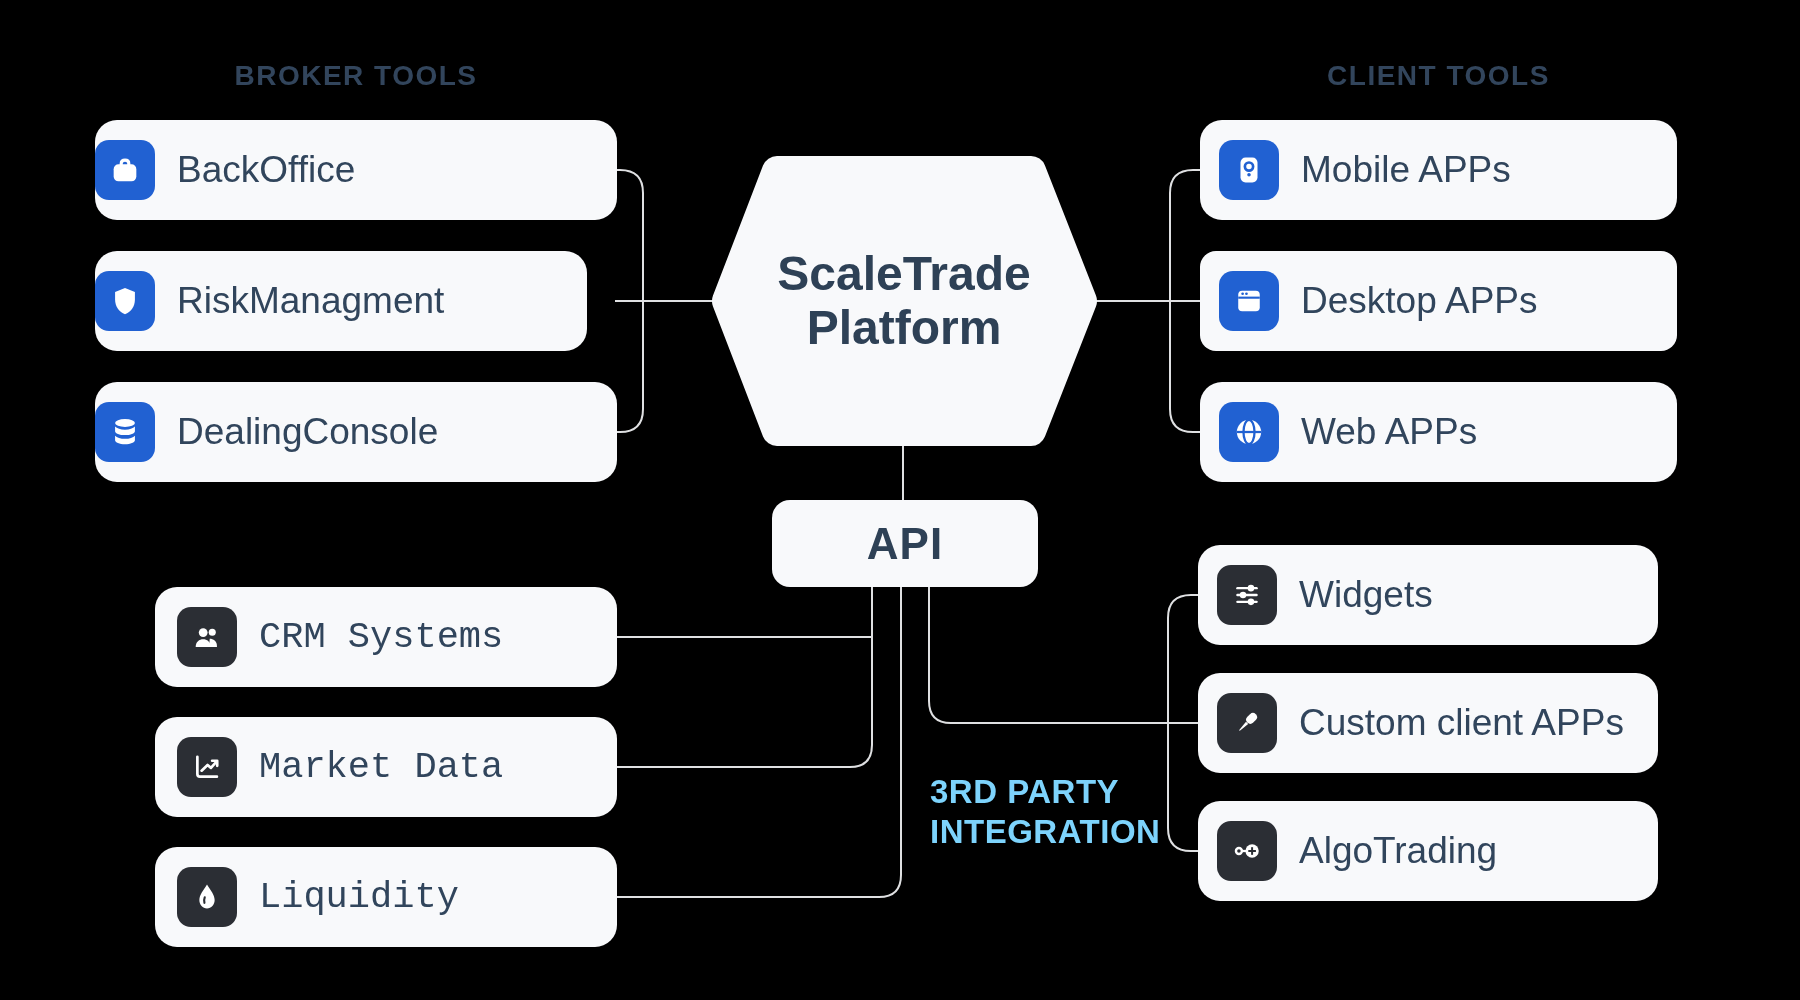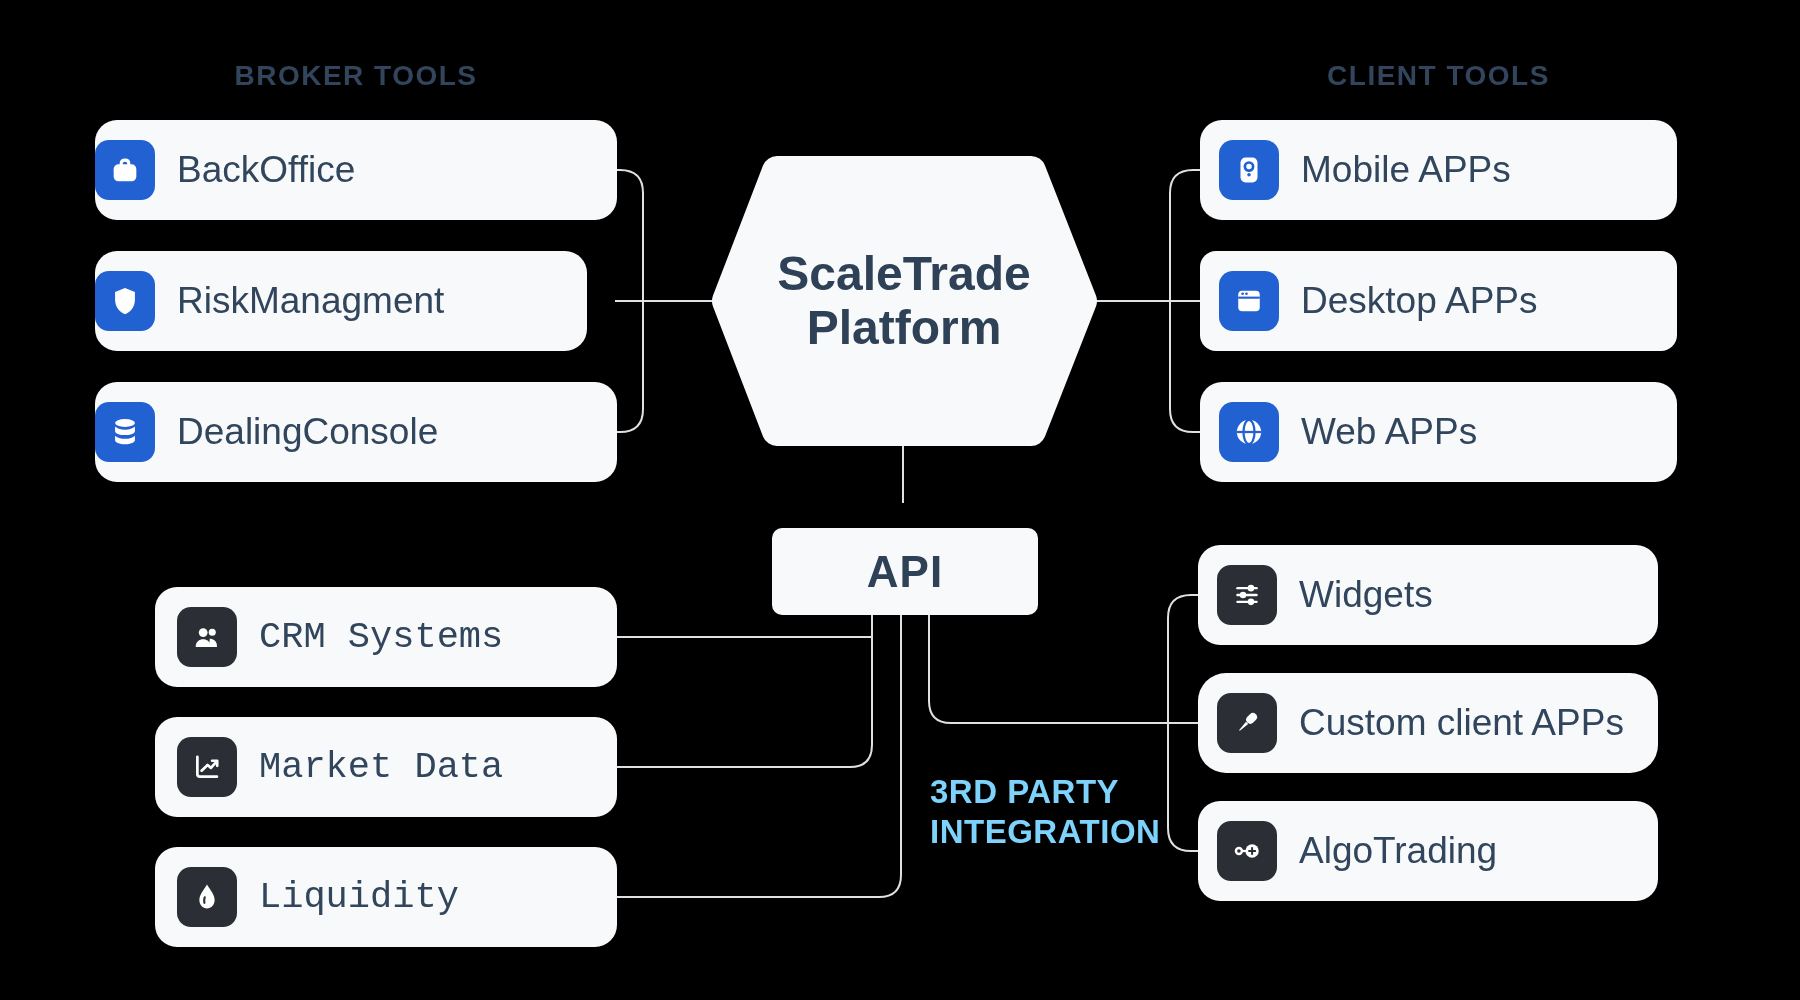--- a/index.html
+++ b/index.html
@@ -26,22 +26,22 @@
   .icon-box.blue{background:#2161d2;}
   .icon-box.dark{background:#2b2e34;}
   .card-label{
     font-size:37px;font-weight:500;color:#31455c;margin-left:22px;white-space:nowrap;
   }
   .hex-title{
     position:absolute;left:714px;top:247px;width:380px;z-index:2;
     text-align:center;font-size:48px;line-height:54px;font-weight:700;color:#2e4156;
   }
   .api-box{
-    position:absolute;left:772px;top:528px;width:266px;height:87px;z-index:2;
-    background:#f8f9fb;border-radius:10px;
+    position:absolute;left:772px;top:500px;width:266px;height:87px;z-index:2;
+    background:#f8f9fb;border-radius:18px;
     display:flex;align-items:center;justify-content:center;
     font-size:44px;font-weight:700;color:#2e4156;letter-spacing:1px;
   }
   .third-party{
     position:absolute;left:930px;top:772px;z-index:2;
     font-size:33px;line-height:40px;font-weight:700;color:#7dd3fc;letter-spacing:0.5px;
   }
 </style>
 </head>
 <body>
@@ -187,21 +187,21 @@
           <rect x="4.4" y="16" width="15.2" height="1.7" rx="0.85"></rect>
           <circle cx="14.8" cy="7.15" r="2.3"></circle>
           <circle cx="9.2" cy="12" r="2.3"></circle>
           <circle cx="14.8" cy="16.85" r="2.3"></circle>
         </g>
       </svg>
     </div>
     <span class="card-label">Widgets</span>
   </div>
 
-  <div class="card pl19" style="left:1198px;top:673px;width:460px;border-radius:28px;">
+  <div class="card pl19" style="left:1198px;top:673px;width:460px;">
     <div class="icon-box dark">
       <svg viewBox="0 0 24 24" width="34" height="34">
         <g transform="rotate(45 12 12)" fill="#fff">
           <rect x="9.1" y="3.2" width="5.8" height="8.4" rx="2.9"></rect>
           <path d="M10.9 11.9 L13.1 11.9 L12.35 19.2 Q12 20.1 11.65 19.2 Z"></path>
         </g>
       </svg>
     </div>
     <span class="card-label">Custom client APPs</span>
   </div>

